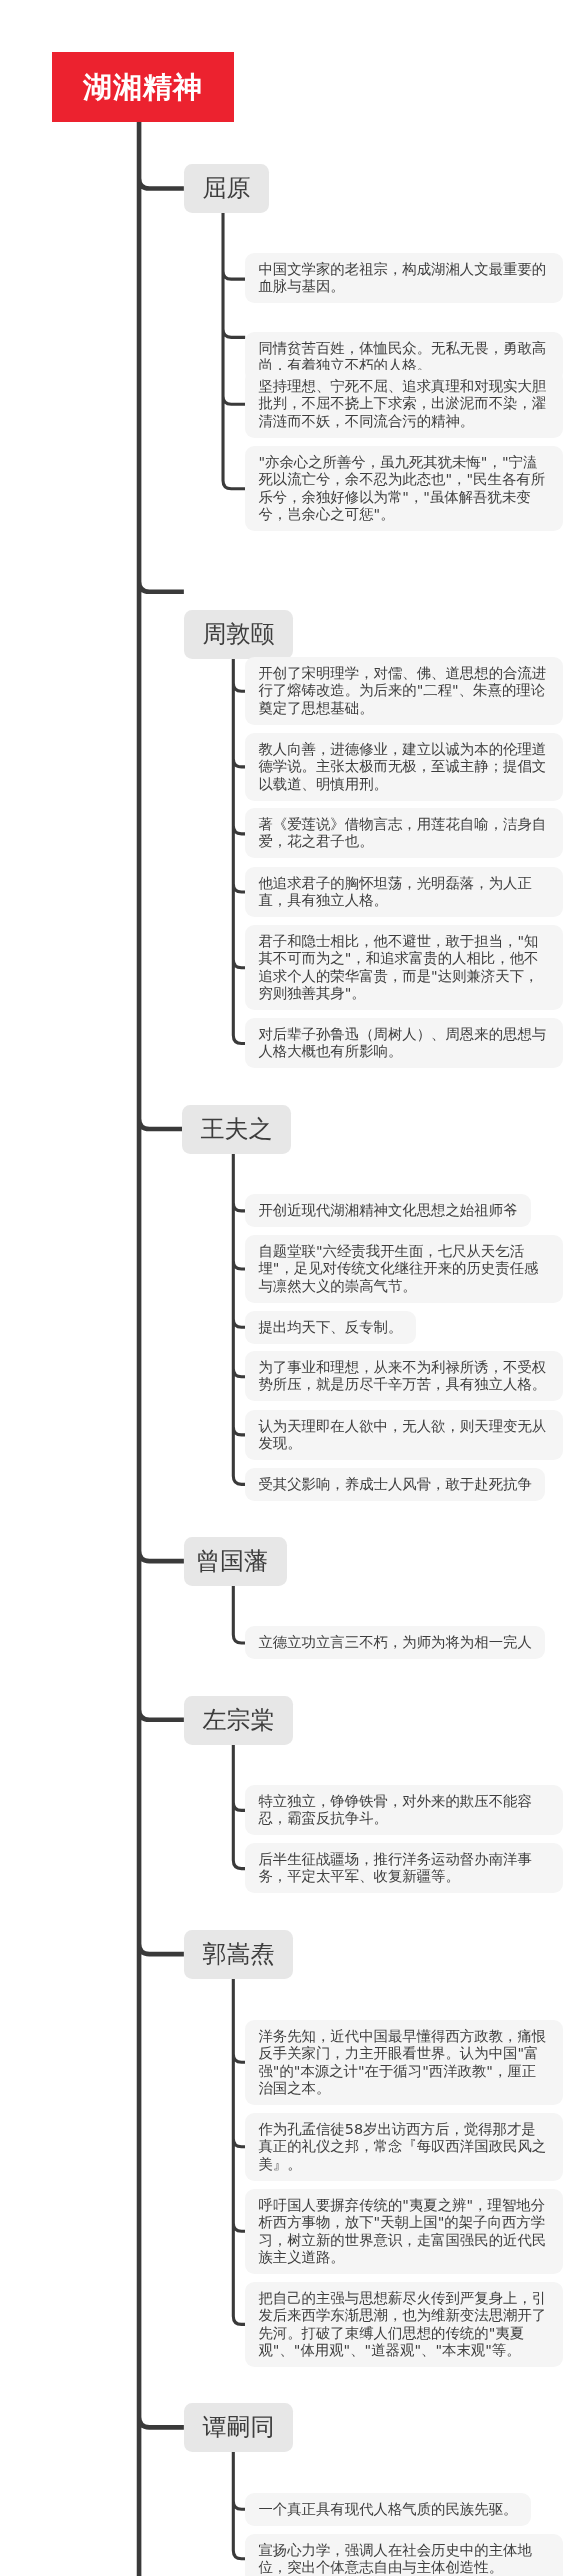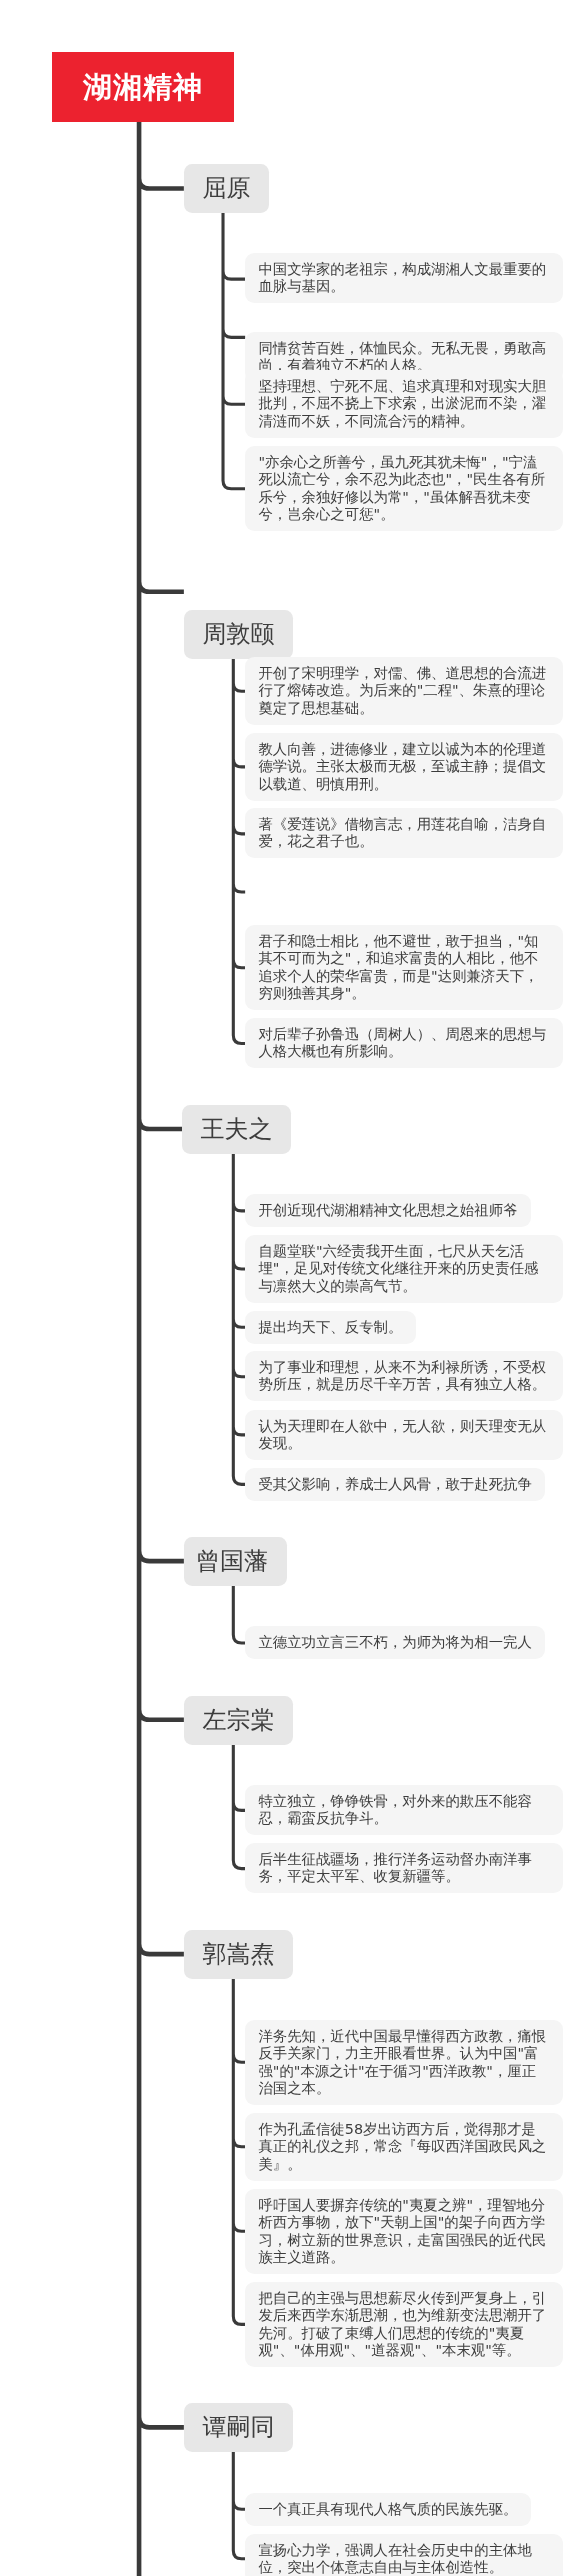--- a/index.html
+++ b/index.html
@@ -40,20 +40,21 @@
   <div class="root" id="root-node">湖湘精神</div>
 <div class="person-box" style="left: 184px; top: 164px;">屈原</div>
     <div class="text-box" style="left: 245px; top: 253px;">中国文学家的老祖宗，构成湖湘人文最重要的血脉与基因。</div>
     <div class="text-box" style="left: 245px; top: 332px; font-family: Liberation Serif, serif;">同情贫苦百姓，体恤民众。无私无畏，勇敢高尚，有着独立不朽的人格。</div>
     <div class="text-box" style="left: 245px; top: 370px;">坚持理想、宁死不屈、追求真理和对现实大胆批判，不屈不挠上下求索，出淤泥而不染，濯清涟而不妖，不同流合污的精神。</div>
     <div class="text-box" style="left: 245px; top: 446px;">"亦余心之所善兮，虽九死其犹未悔"，"宁溘死以流亡兮，余不忍为此态也"，"民生各有所乐兮，余独好修以为常"，"虽体解吾犹未变兮，岂余心之可惩"。</div>
     <div class="person-box" style="left: 184px; top: 570px; margin-top: 40px;">周敦颐</div>
     <div class="text-box" style="left: 245px; top: 657px;">开创了宋明理学，对儒、佛、道思想的合流进行了熔铸改造。为后来的"二程"、朱熹的理论奠定了思想基础。</div>
     <div class="text-box" style="left: 245px; top: 733px;">教人向善，进德修业，建立以诚为本的伦理道德学说。主张太极而无极，至诚主静；提倡文以载道、明慎用刑。</div>
     <div class="text-box" style="left: 245px; top: 808px;">著《爱莲说》借物言志，用莲花自喻，洁身自爱，花之君子也。</div>
+    <div class="text-box" style="left: 245px; top: 867px;">他追求君子的胸怀坦荡，光明磊落，为人正直，具有独立人格。</div>
     <div class="text-box" style="left: 245px; top: 925px;">君子和隐士相比，他不避世，敢于担当，"知其不可而为之"，和追求富贵的人相比，他不追求个人的荣华富贵，而是"达则兼济天下，穷则独善其身"。</div>
     <div class="text-box" style="left: 245px; top: 1018px;">对后辈子孙鲁迅（周树人）、周恩来的思想与人格大概也有所影响。</div>
     <div class="person-box" style="left: 182px; top: 1105px;">王夫之</div>
     <div class="text-box" style="left: 245px; top: 1194px;">开创近现代湖湘精神文化思想之始祖师爷</div>
     <div class="text-box" style="left: 245px; top: 1235px;">自题堂联"六经责我开生面，七尺从天乞活埋"，足见对传统文化继往开来的历史责任感与凛然大义的崇高气节。</div>
     <div class="text-box" style="left: 245px; top: 1311px;">提出均天下、反专制。</div>
     <div class="text-box" style="left: 245px; top: 1351px;">为了事业和理想，从来不为利禄所诱，不受权势所压，就是历尽千辛万苦，具有独立人格。</div>
     <div class="text-box" style="left: 245px; top: 1468px;">受其父影响，养成士人风骨，敢于赴死抗争</div>
     <div class="text-box" style="left: 245px; top: 1410px;">认为天理即在人欲中，无人欲，则天理变无从发现。</div>
     <div class="person-box" style="left: 184px; top: 1537px; padding-left: 12px;">曾国藩</div>

